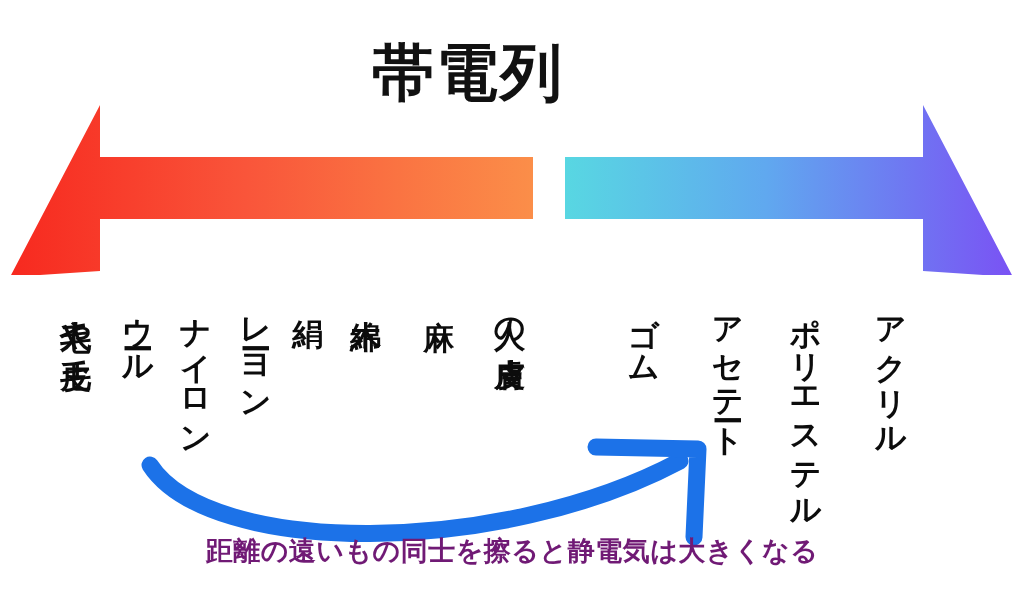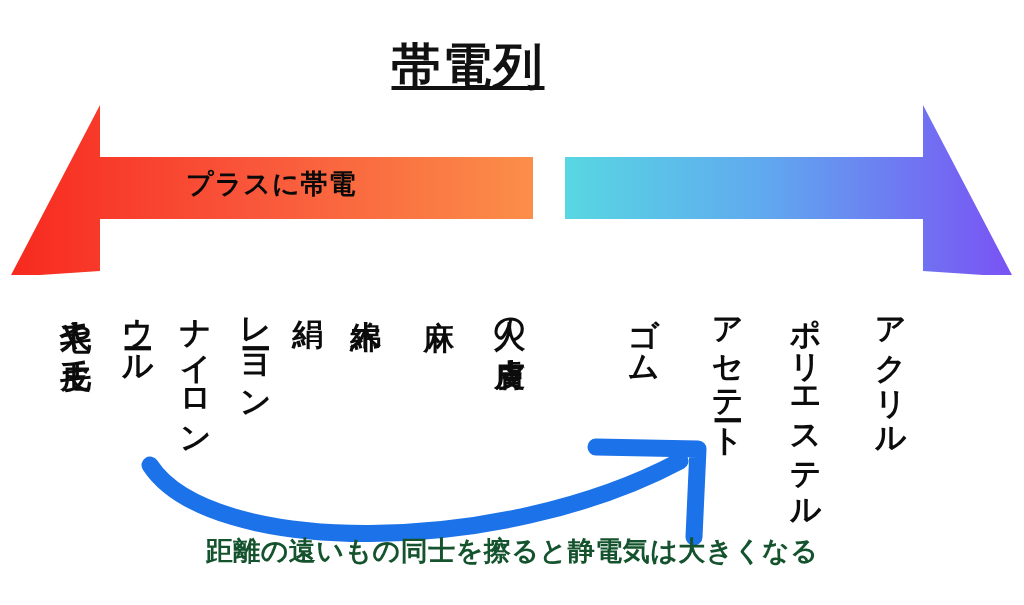--- a/index.html
+++ b/index.html
@@ -18,27 +18,26 @@
     overflow: hidden;
   }
 
   
   #title {
     position: absolute;
     left: 0;
     top: 42px;
     width: 936px;
     text-align: center;
-    font-size: 49px;
+    font-size: 62px;
     font-weight: 700;
     line-height: 1;
     color: #111111;
     letter-spacing: 2px;
     font-family: "DejaVu Sans", sans-serif;
-    text-decoration: underline;
   }
 
   
   #arrow-band {
     position: absolute;
     left: 0;
     top: 95px;
     width: 1024px;
     height: 180px;
   }
@@ -129,21 +128,20 @@
           <stop offset="45%" stop-color="#60A8EF"></stop>
           <stop offset="100%" stop-color="#7A52F4"></stop>
         </linearGradient>
       </defs>
 
       <polygon fill="url(#gradPlus)" points="10,182 100,10 100,62 533,62 533,124 100,124 100,176"></polygon>
 
       <polygon fill="url(#gradMinus)" points="1013,182 923,10 923,62 565,62 565,124 923,124 923,176"></polygon>
     </svg>
 
-    <div class="arrow-label" id="label-plus">プラスに帯電</div>
 
   </div>
 
   <div id="materials">
     <div class="material" style="left: 60px;">人毛や毛皮</div>
     <div class="material" style="left: 122px;">ウール</div>
     <div class="material" style="left: 180px;">ナイロン</div>
     <div class="material" style="left: 240px;">レーヨン</div>
     <div class="material" style="left: 292px;">絹</div>
     <div class="material" style="left: 350px;">木綿</div>
@@ -153,15 +151,15 @@
     <div class="material" style="left: 712px;">アセテート</div>
     <div class="material" style="left: 790px;">ポリエステル</div>
     <div class="material" style="left: 875px;">アクリル</div>
   </div>
 
   <svg id="curve-arrow" viewBox="0 0 620 120">
     <path d="M 30,40 C 90,132 380,132 560,36" fill="none" stroke="#1C72E8" stroke-width="17" stroke-linecap="round"></path>
     <path d="M 476,22 L 578,24 L 574,112" fill="none" stroke="#1C72E8" stroke-width="17" stroke-linecap="round" stroke-linejoin="round"></path>
   </svg>
 
-  <div id="caption" style="color: #14532d;">距離の遠いもの同士を擦ると静電気は大きくなる</div>
+  <div id="caption" style="color: #701a75;">距離の遠いもの同士を擦ると静電気は大きくなる</div>
 
 </div>
 
 </body></html>

